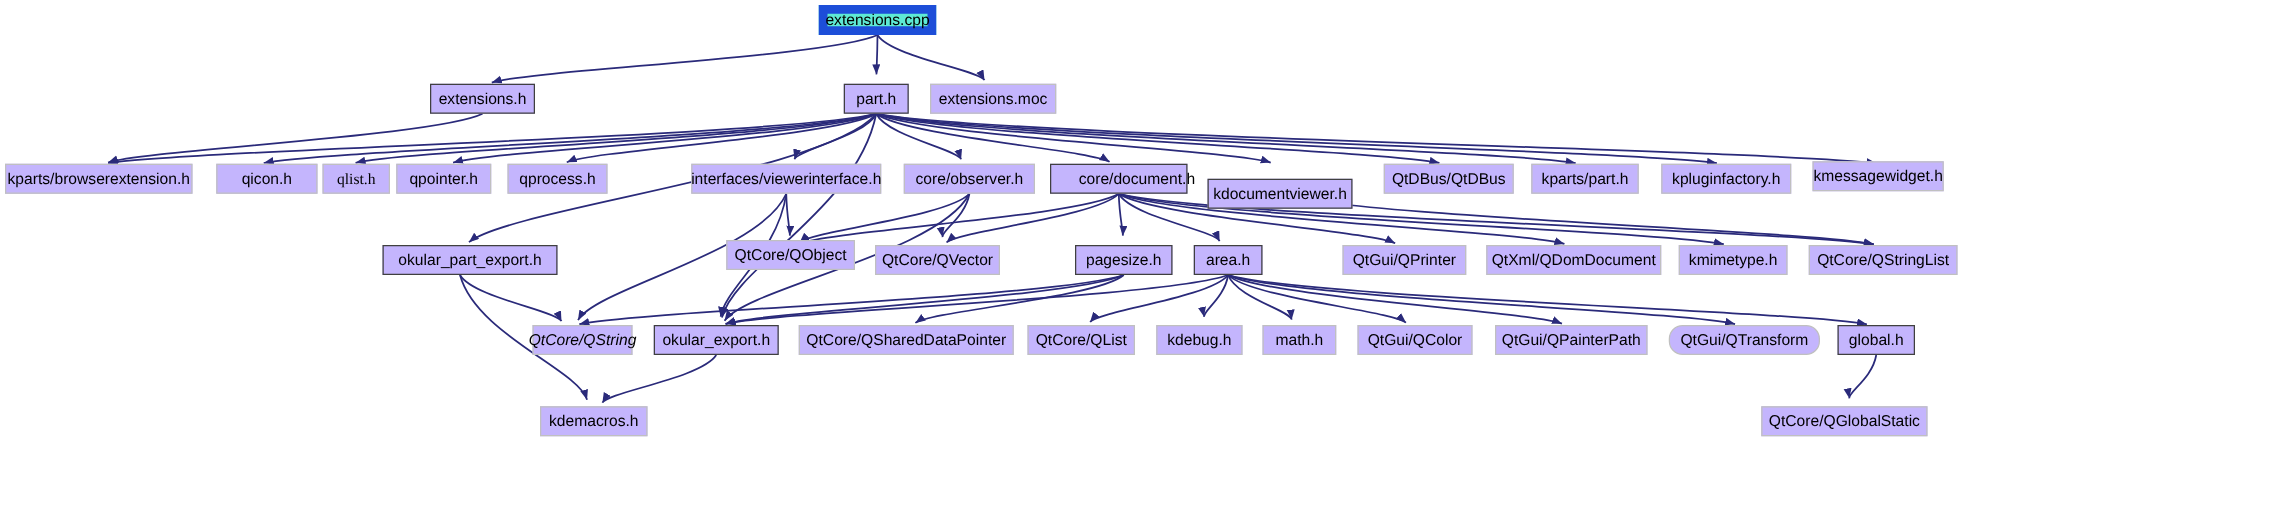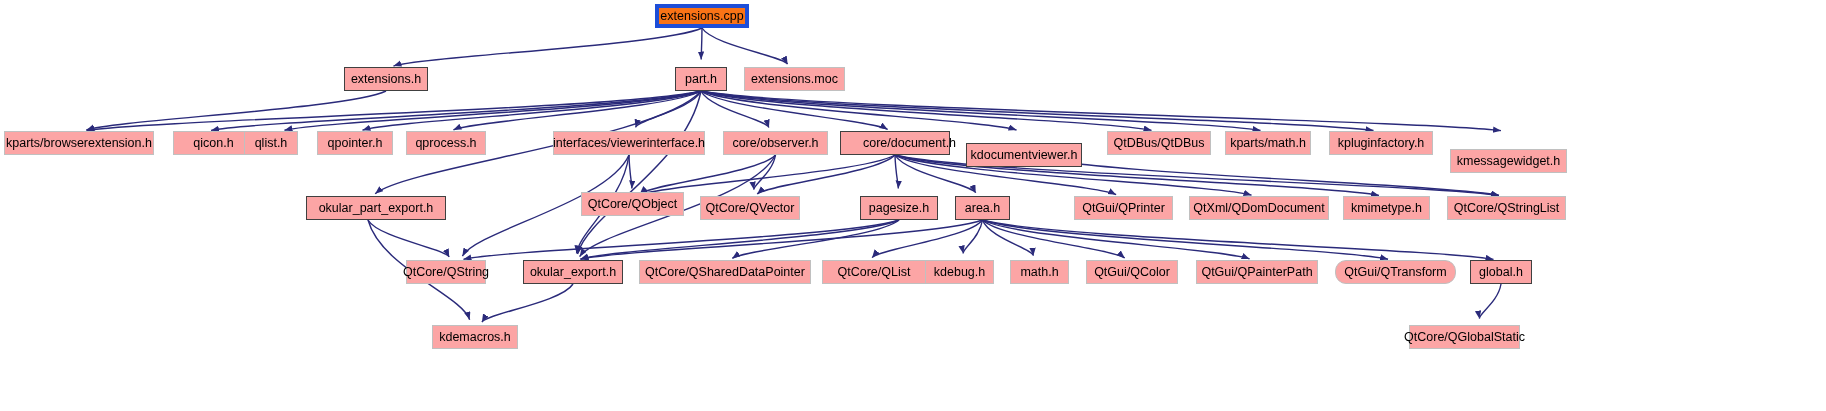--- a/index.html
+++ b/index.html
@@ -29,30 +29,30 @@
     position: absolute;
     box-sizing: border-box;
     display: flex;
     align-items: center;
     justify-content: center;
     height: 24px;
     font-size: 12.5px;
     line-height: 1;
     color: #000000;
     white-space: nowrap;
-    background: #fca5a5;
+    background: #c4b5fd;
     border: 1px solid #c0c0c0;
     letter-spacing: 0px;
   }
   .node.dark {
     border: 1px solid #404040;
   }
   .node.current {
-    background: #f97316;
-    border: 4px solid #1d4ed8;
+    background: #5eead4;
+    border: 7px solid #1d4ed8;
   }
   .node-label {
     padding: 0 6px;
     pointer-events: none;
   }
 </style>
 </head>
 <body>
 
 <div id="graph">
@@ -126,21 +126,21 @@
       </div>
       <div class="node light" style="left: 744px; top: 67px; width: 101px;">
         <span class="node-label">extensions.moc</span>
       </div>
       <div class="node light" style="left: 4px; top: 131px; width: 150px;">
         <span class="node-label">kparts/browserextension.h</span>
       </div>
       <div class="node light" style="left: 173px; top: 131px; width: 81px;">
         <span class="node-label">qicon.h</span>
       </div>
-      <div class="node light" style="left: 244px; top: 131px; width: 54px;">
+      <div class="node light" style="left: 258px; top: 131px; width: 54px; font-family: Liberation Serif, serif;">
         <span class="node-label">qlist.h</span>
       </div>
       <div class="node light" style="left: 317px; top: 131px; width: 76px;">
         <span class="node-label">qpointer.h</span>
       </div>
       <div class="node light" style="left: 406px; top: 131px; width: 80px;">
         <span class="node-label">qprocess.h</span>
       </div>
       <div class="node light" style="left: 553px; top: 131px; width: 152px;">
         <span class="node-label">interfaces/viewerinterface.h</span>
@@ -151,26 +151,26 @@
       <div class="node dark" style="left: 840px; top: 131px; width: 110px; padding-left: 29px;">
         <span class="node-label">core/document.h</span>
       </div>
       <div class="node dark" style="left: 966px; top: 131px; width: 116px; margin-top: 12px;">
         <span class="node-label">kdocumentviewer.h</span>
       </div>
       <div class="node light" style="left: 1107px; top: 131px; width: 104px;">
         <span class="node-label">QtDBus/QtDBus</span>
       </div>
       <div class="node light" style="left: 1225px; top: 131px; width: 86px;">
-        <span class="node-label">kparts/math.h</span>
+        <span class="node-label">kparts/part.h</span>
       </div>
       <div class="node light" style="left: 1329px; top: 131px; width: 104px;">
         <span class="node-label">kpluginfactory.h</span>
       </div>
-      <div class="node light" style="left: 1450px; top: 149px; width: 117px;">
+      <div class="node light" style="left: 1450px; top: 129px; width: 105px;">
         <span class="node-label">kmessagewidget.h</span>
       </div>
       <div class="node dark" style="left: 306px; top: 196px; width: 140px;">
         <span class="node-label">okular_part_export.h</span>
       </div>
       <div class="node light" style="left: 581px; top: 192px; width: 103px;">
         <span class="node-label">QtCore/QObject</span>
       </div>
       <div class="node light" style="left: 700px; top: 196px; width: 100px;">
         <span class="node-label">QtCore/QVector</span>
@@ -186,30 +186,30 @@
       </div>
       <div class="node light" style="left: 1189px; top: 196px; width: 140px;">
         <span class="node-label">QtXml/QDomDocument</span>
       </div>
       <div class="node light" style="left: 1343px; top: 196px; width: 87px;">
         <span class="node-label">kmimetype.h</span>
       </div>
       <div class="node light" style="left: 1447px; top: 196px; width: 119px;">
         <span class="node-label">QtCore/QStringList</span>
       </div>
-      <div class="node light" style="left: 406px; top: 260px; width: 80px;">
+      <div class="node light" style="left: 426px; top: 260px; width: 80px; font-style: italic;">
         <span class="node-label">QtCore/QString</span>
       </div>
       <div class="node dark" style="left: 523px; top: 260px; width: 100px;">
         <span class="node-label">okular_export.h</span>
       </div>
       <div class="node light" style="left: 639px; top: 260px; width: 172px;">
         <span class="node-label">QtCore/QSharedDataPointer</span>
       </div>
-      <div class="node light" style="left: 822px; top: 260px; width: 104px;">
+      <div class="node light" style="left: 822px; top: 260px; width: 86px;">
         <span class="node-label">QtCore/QList</span>
       </div>
       <div class="node light" style="left: 925px; top: 260px; width: 69px; justify-content: center;">
         <span class="node-label">kdebug.h</span>
       </div>
       <div class="node light" style="left: 1010px; top: 260px; width: 59px;">
         <span class="node-label">math.h</span>
       </div>
       <div class="node light" style="left: 1086px; top: 260px; width: 92px;">
         <span class="node-label">QtGui/QColor</span>
@@ -219,17 +219,17 @@
       </div>
       <div class="node light" style="left: 1335px; top: 260px; width: 121px; border-radius: 11px;">
         <span class="node-label">QtGui/QTransform</span>
       </div>
       <div class="node dark" style="left: 1470px; top: 260px; width: 62px;">
         <span class="node-label">global.h</span>
       </div>
       <div class="node light" style="left: 432px; top: 325px; width: 86px;">
         <span class="node-label">kdemacros.h</span>
       </div>
-      <div class="node light" style="left: 1409px; top: 325px; width: 111px;">
+      <div class="node light" style="left: 1409px; top: 325px; width: 133px;">
         <span class="node-label">QtCore/QGlobalStatic</span>
       </div>
     </div>
 </div>
 
 </body></html>

